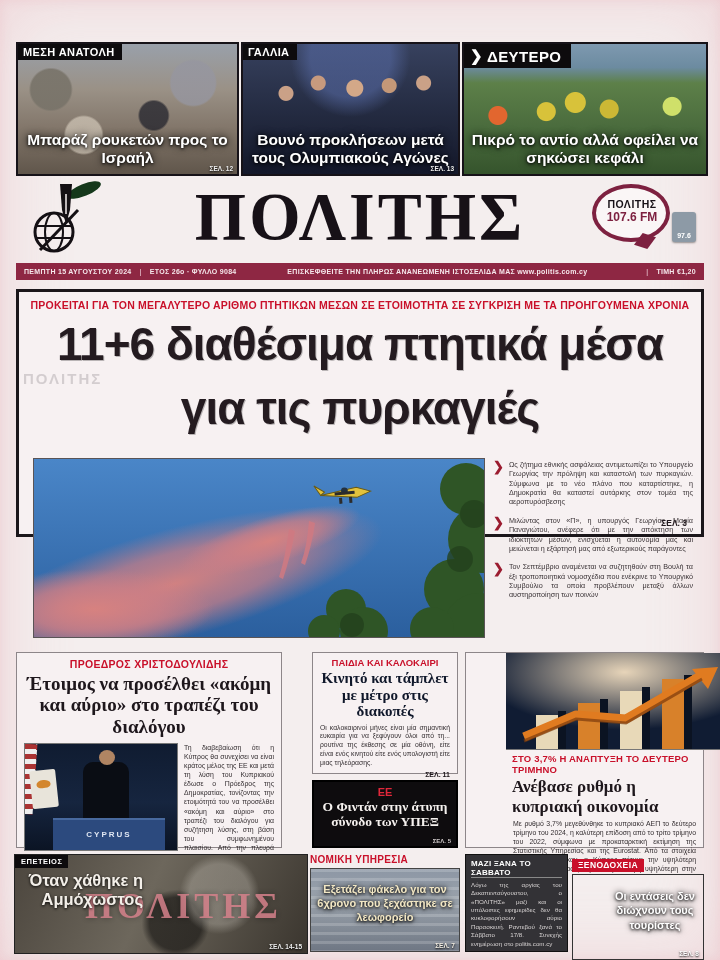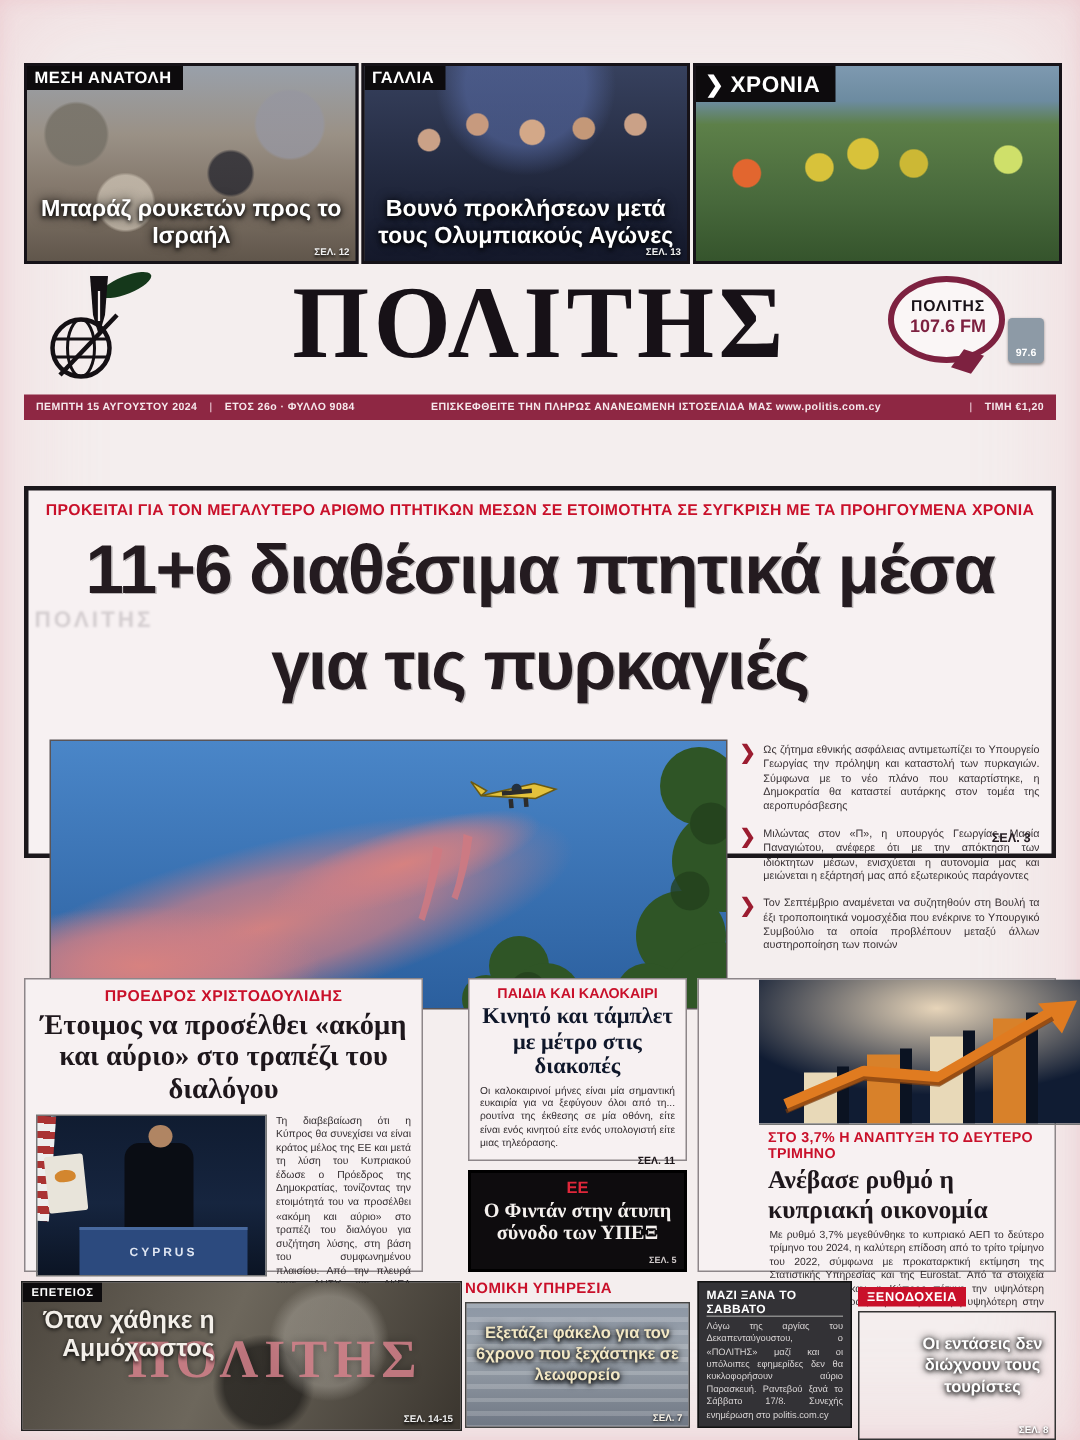--- a/index.html
+++ b/index.html
@@ -58,21 +58,21 @@
     justify-content:center;padding-bottom:3px;box-sizing:border-box;box-shadow:0 1px 2px rgba(0,0,0,.4);}
   
   .datebar{position:absolute;top:263px;left:16px;width:688px;height:17px;background:#8e2743;
     color:#f6e8ec;display:flex;align-items:center;font-size:7px;font-weight:bold;letter-spacing:.3px;
     box-sizing:border-box;padding:0 8px;}
   .datebar span{white-space:nowrap;}
   .datebar .sep{margin:0 8px;color:#d9a9b7;}
   .datebar .grow{flex:1;text-align:center;}
   
   .lead{position:absolute;top:289px;left:16px;width:688px;height:248px;border:3px solid #1b171b;
-    background:#f7f1f2;box-sizing:border-box;margin-top:35px;}
+    background:#f7f1f2;box-sizing:border-box;}
   .lead-kicker{position:absolute;top:7px;left:0;right:0;text-align:center;color:#c9102a;
     font-weight:bold;font-size:10.5px;letter-spacing:.2px;}
   .lead-headline{position:absolute;top:20px;left:10px;right:10px;text-align:center;
     font-weight:bold;font-size:46px;line-height:1.4;letter-spacing:-1px;color:#241b20;
     text-shadow:1px 1px 0 rgba(0,0,0,.25);}
   .showthrough{position:absolute;left:4px;top:78px;color:#a9a2a6;opacity:.45;font-weight:bold;
     font-size:15px;letter-spacing:2px;filter:blur(.6px);}
   .lead-photo{position:absolute;left:14px;top:166px;width:450px;height:178px;border:1px solid #5a5456;}
   .lead-photo svg{display:block;width:100%;height:100%;}
   .bullets{position:absolute;left:474px;top:168px;width:200px;height:176px;}
@@ -179,22 +179,23 @@
   <div class="topcard" style="left:16px;width:219px;">
     <div class="ph ph-mideast"></div>
     <div class="kicker">ΜΕΣΗ ΑΝΑΤΟΛΗ</div>
     <div class="headline">Μπαράζ ρουκετών προς το Ισραήλ</div>
     <div class="pref">ΣΕΛ. 12</div>
   </div>
   <div class="topcard" style="left:462px;width:242px;">
     <div class="ph ph-pitch"></div>
     <div class="kicker kicker-big">
       <span>❯</span>
-      <span>ΧΡΟΝΙΑ</span>
-    </div>
+      <span>ΔΕΥΤΕΡΟ</span>
+    </div>
+    <div class="headline">Πικρό το αντίο αλλά οφείλει να σηκώσει κεφάλι</div>
   </div>
 
   <div class="masthead">
     <svg class="abs" style="left:10px;top:4px;" width="88" height="76" viewBox="0 0 88 76">
       <ellipse cx="58" cy="10" rx="18" ry="6" fill="#15381b" transform="rotate(-22 58 10)"></ellipse>
       <path d="M34 4 L46 4 L44 30 L40 44 L36 30 Z" fill="#141014"></path>
       <line x1="40" y1="14" x2="40" y2="34" stroke="#f4eeee" stroke-width="1.5"></line>
       <circle cx="28" cy="52" r="19" fill="none" stroke="#141014" stroke-width="3"></circle>
       <ellipse cx="28" cy="52" rx="9" ry="19" fill="none" stroke="#141014" stroke-width="2"></ellipse>
       <line x1="9" y1="46" x2="47" y2="46" stroke="#141014" stroke-width="2"></line>

